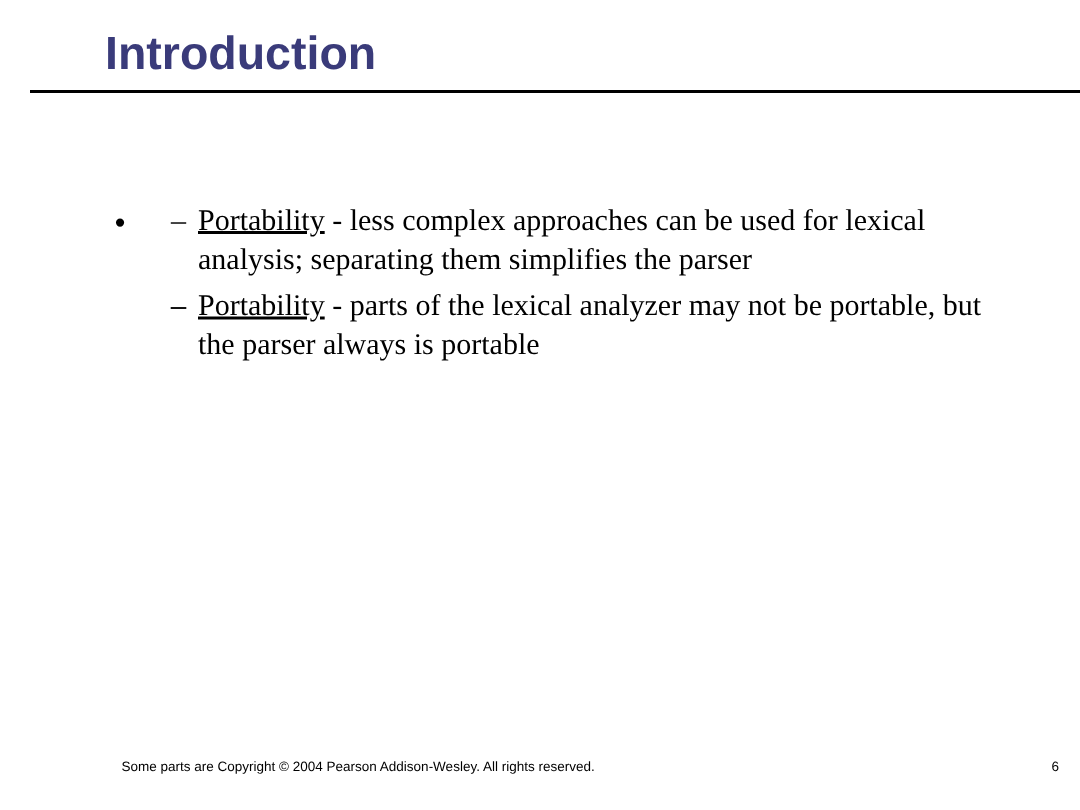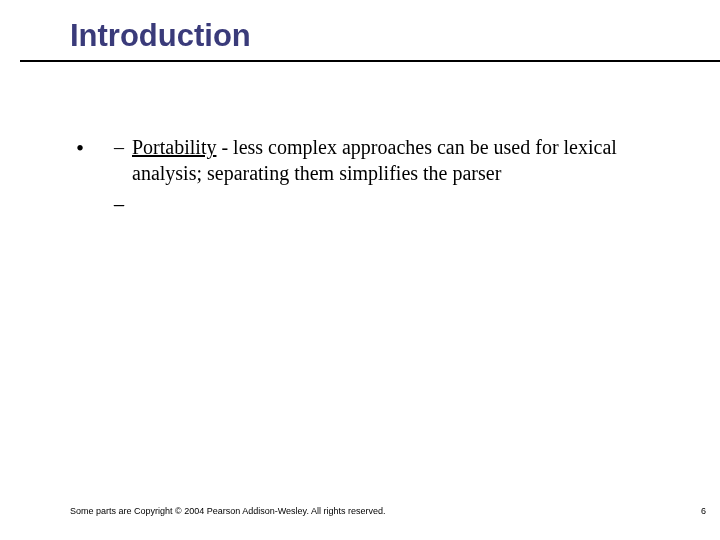--- a/index.html
+++ b/index.html
@@ -68,21 +68,21 @@
   .level2 .dash {
     position: absolute;
     left: 0;
     top: 0;
   }
   .underline {
     text-decoration: underline;
   }
   .footer {
     position: absolute;
-    left: 50px;
+    left: 61px;
     bottom: 24px;
     font-family: Arial, Helvetica, sans-serif;
     font-size: 9px;
     color: #000000;
   }
   .page-number {
     position: absolute;
     right: 34px;
     bottom: 24px;
     font-family: Arial, Helvetica, sans-serif;
@@ -110,20 +110,21 @@
         <span class="dash">–</span>
         <span><span class="underline">Portability</span><span> - less complex approaches can be used for lexical analysis; separating them simplifies the parser</span></span>
       </div>
 
       <div class="level2">
         <span class="dash">–</span>
       </div>
 
       <div class="level2">
         <span class="dash">–</span>
+        <span><span class="underline">Portability</span><span> - parts of the lexical analyzer may not be portable, but the parser always is portable</span></span>
       </div>
 
     </div>
 
   </div>
 
   <div class="footer">Some parts are Copyright © 2004 Pearson Addison-Wesley. All rights reserved.</div>
   <div class="page-number">6</div>
 
 </div>

